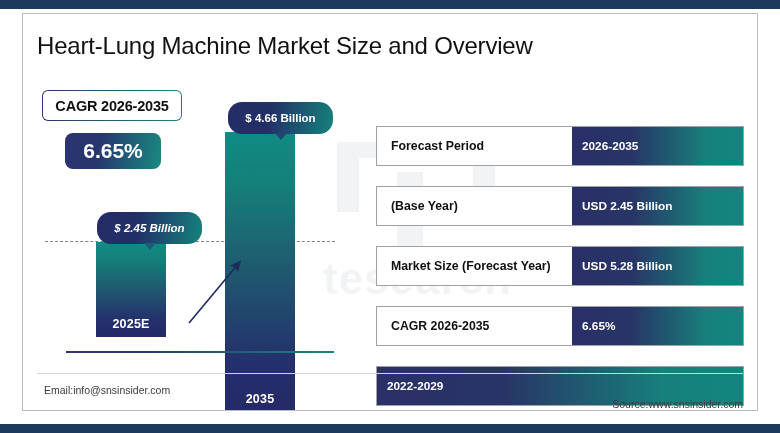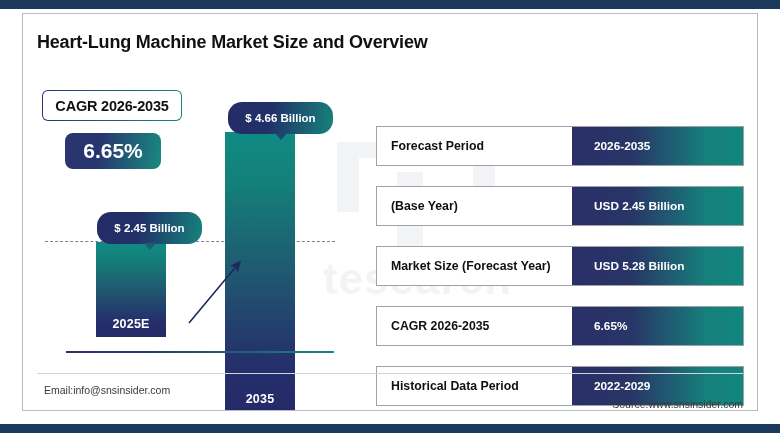--- a/index.html
+++ b/index.html
@@ -70,22 +70,22 @@
     font-weight: 700;
     color: #1b3a5c;
     letter-spacing: 1px;
   }
 
   
   .title {
     position: absolute;
     left: 14px;
     top: 18px;
-    font-size: 18px;
-    font-weight: 700;
+    font-size: 24px;
+    font-weight: 400;
     color: #111111;
     letter-spacing: -0.2px;
   }
 
   
   .cagr-label-box {
     position: absolute;
     left: 19px;
     top: 76px;
     width: 140px;
@@ -190,21 +190,21 @@
     position: absolute;
     bottom: -6px;
     left: 50%;
     transform: translateX(-50%);
     width: 0;
     height: 0;
     border-left: 6px solid transparent;
     border-right: 6px solid transparent;
     border-top: 7px solid #1f4f6f;
   }
-  .val-pill-1 { left: 74px;  top: 198px; width: 105px; }
+  .val-pill-1 { left: 74px;  top: 198px; width: 105px; font-style: italic; }
   .val-pill-1::after { border-top-color: #1d5c74; }
   .val-pill-2 { left: 205px; top: 88px;  width: 105px; }
   .val-pill-2::after { border-top-color: #20456e; }
 
   
   .growth-arrow {
     position: absolute;
     left: 160px;
     top: 240px;
     width: 70px;
@@ -234,21 +234,21 @@
     padding-left: 14px;
     box-sizing: border-box;
     font-size: 12.3px;
     font-weight: 700;
     color: #101010;
   }
   .tcell-value {
     flex: 1;
     display: flex;
     align-items: center;
-    padding-left: 22px;
+    padding-left: 10px;
     box-sizing: border-box;
     background: linear-gradient(90deg, #2a2f68 0%, #283566 35%, #177f7c 78%, #11867f 100%);
     font-size: 11.8px;
     font-weight: 700;
     color: #ffffff;
   }
 
   
   .footer-sep {
     position: absolute;
@@ -342,21 +342,20 @@
       </div>
       <div class="trow">
         <div class="tcell-label">Market Size (Forecast Year)</div>
         <div class="tcell-value">USD 5.28 Billion</div>
       </div>
       <div class="trow">
         <div class="tcell-label">CAGR 2026-2035</div>
         <div class="tcell-value">6.65%</div>
       </div>
       <div class="trow">
-        <div class="tcell-label">Historical Data Period</div>
         <div class="tcell-value">2022-2029</div>
       </div>
     </div>
 
     <div class="footer-sep"></div>
     <div class="footer-left">Email:info@snsinsider.com</div>
     <div class="footer-right">Source:www.snsinsider.com</div>
 
   </div>
 </div>

